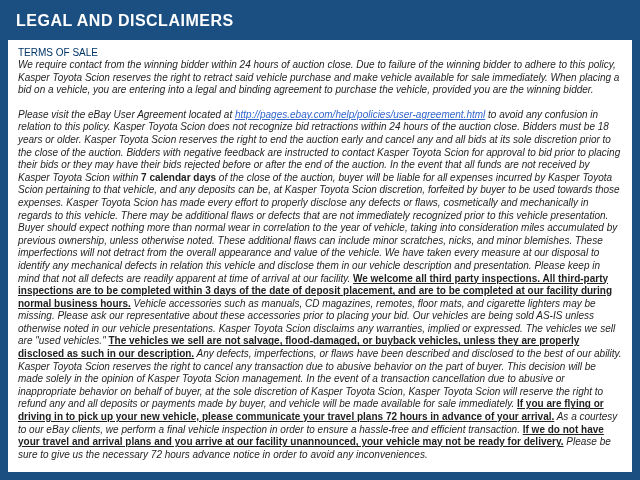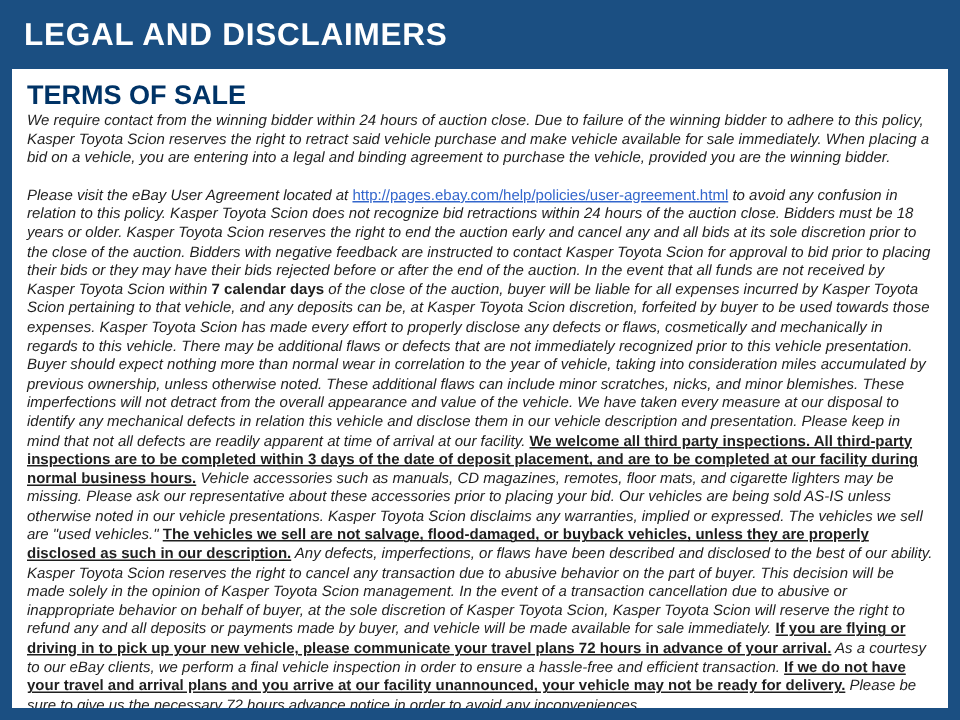--- a/index.html
+++ b/index.html
@@ -10,51 +10,52 @@
     font-family: "Liberation Sans", sans-serif;
     overflow: hidden;
   }
   .page {
     width: 640px; height: 480px;
     display: flex; flex-direction: column;
     padding: 8px;
   }
   .page-title {
     color: var(--title-text, #ffffff);
-    font-size: 21px;
+    font-size: 16px;
     font-weight: bold;
     letter-spacing: 0.5px;
     margin: 4px 0 10px 8px;
   }
   .panel {
     flex: 1;
     background: var(--panel, #ffffff);
     padding: 7px 10px 8px 10px;
     overflow: hidden;
   }
   .section-title {
     color: var(--heading-text, #003366);
-    font-size: 18px;
-    font-weight: bold;
+    font-size: 10px;
+    font-weight: normal;
     margin: 0 0 1px 0;
   }
   .para {
     margin: 0 0 12px 0;
     font-size: 10px;
     line-height: 12.6px;
     color: var(--body-text, #1f1f1f);
   }
   .para:last-child { margin-bottom: 0; }
   .normal { font-weight: normal; font-style: italic; }
   .bold { font-weight: bold; }
   .bold-underline { font-weight: bold; text-decoration: underline; }
   a.terms-link {
     color: var(--link, #3366cc);
     text-decoration: underline;
     cursor: pointer;
+    font-style: italic;
   }
 </style>
 </head>
 <body>
 
 <div class="page">
   <h1 class="page-title">LEGAL AND DISCLAIMERS</h1>
   <div class="panel">
     <h2 class="section-title">TERMS OF SALE</h2>
     <div>

